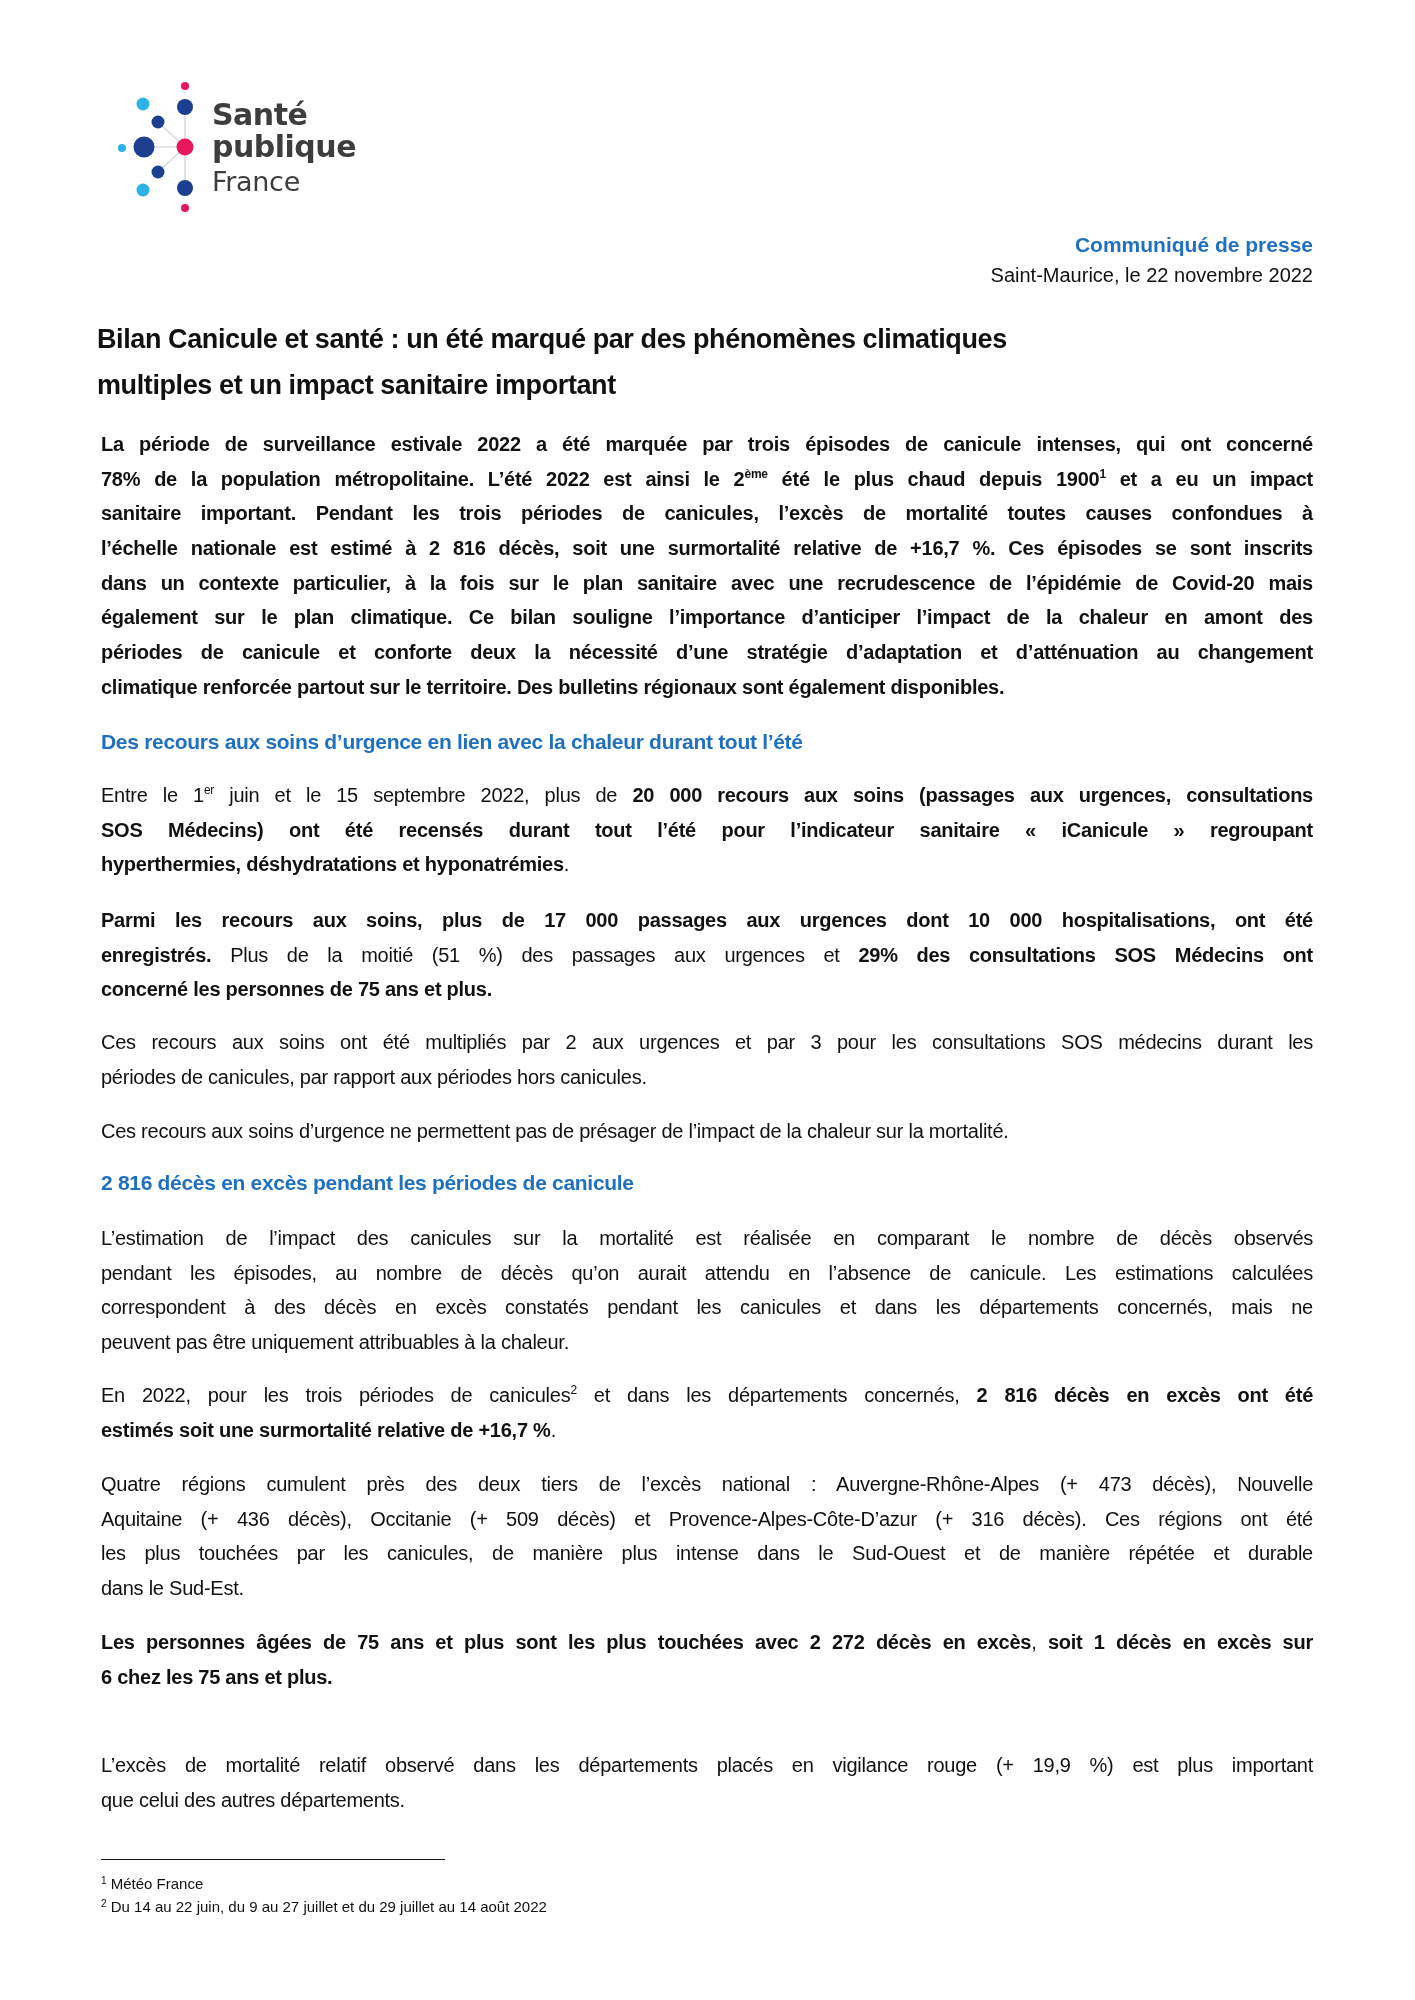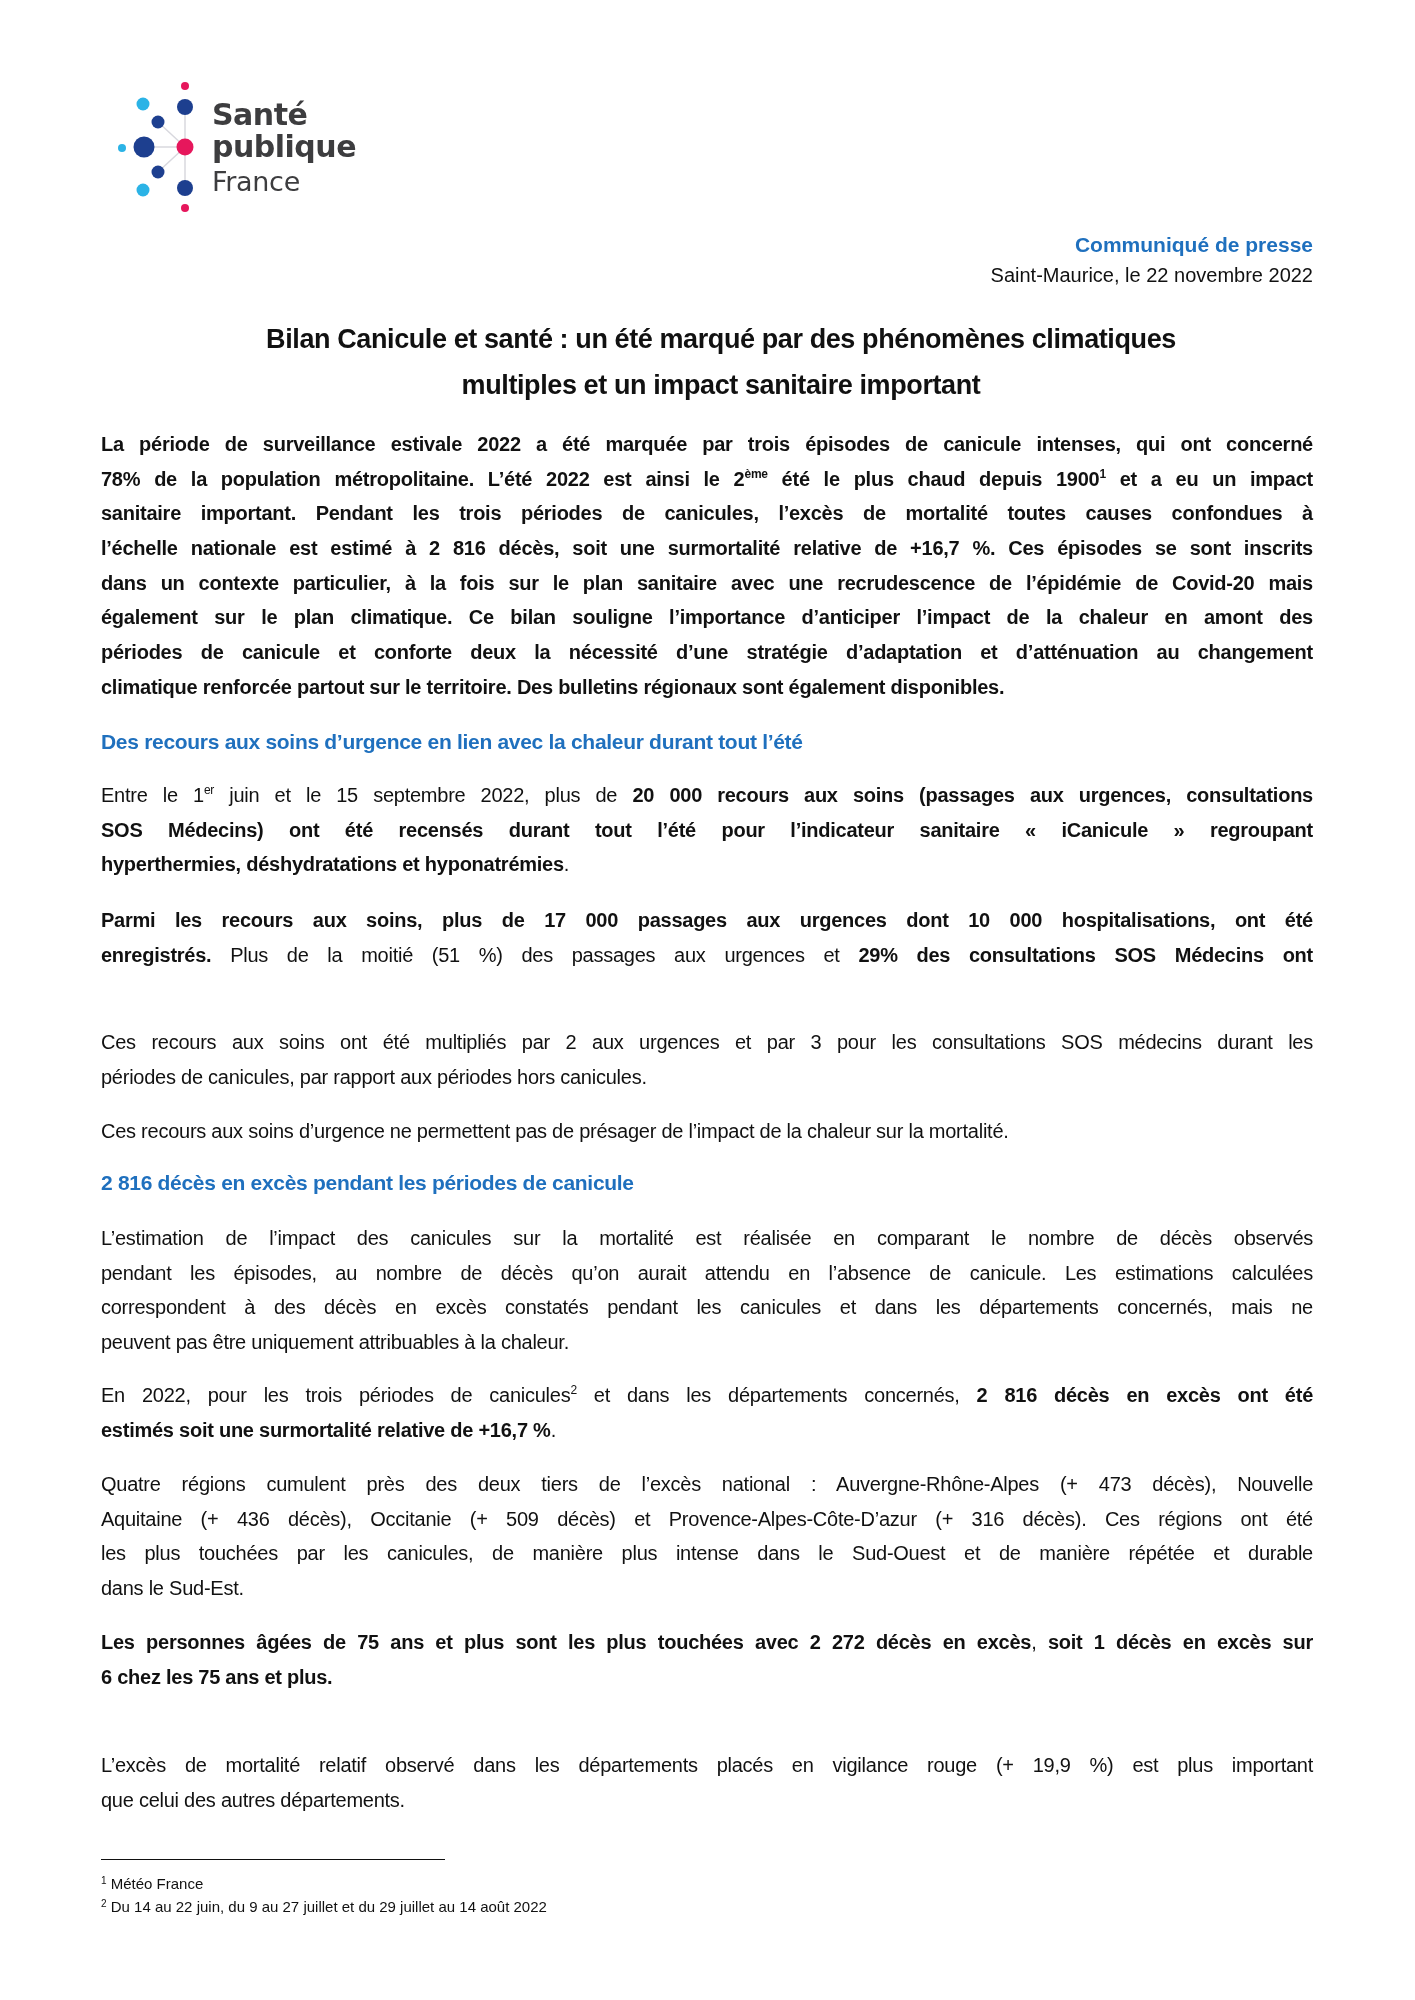--- a/index.html
+++ b/index.html
@@ -8,21 +8,21 @@
   .abs { position: absolute; }
   #logo { left: 110px; top: 80px; width: 250px; height: 140px; }
   .logo-word { position: absolute; left: 102px; font-family: "DejaVu Sans", sans-serif; color: #3d3d3f; line-height: 1; }
   .logo-sante { top: 20px; font-size: 30px; font-weight: bold; letter-spacing: -0.5px; }
   .logo-publique { top: 52px; font-size: 30px; font-weight: bold; letter-spacing: -0.5px; }
   .logo-france { top: 88px; font-size: 27px; font-weight: normal; letter-spacing: -0.3px; }
 
   .press-label { right: 102px; top: 233px; font-size: 21px; font-weight: bold; color: #1f70be; text-align: right; white-space: nowrap; }
   .press-date { right: 102px; top: 264px; font-size: 20px; color: #111; text-align: right; white-space: nowrap; }
 
-  .title { left: 115px; width: 1212px; text-align: center; font-size: 27px; font-weight: bold; letter-spacing: -0.4px; line-height: 46px; }
+  .title { left: 97px; width: 1212px; font-size: 27px; font-weight: bold; letter-spacing: -0.4px; line-height: 46px; }
   .title-1 { top: 316px; }
   .title-2 { top: 362px; }
 
   .para { left: 101px; width: 1212px; font-size: 20px; letter-spacing: -0.25px; }
   .line { display: block; height: 34.7px; line-height: 34.7px; white-space: nowrap; text-align: justify; text-align-last: justify; overflow: visible; }
   .line.last { text-align: left; text-align-last: left; }
   .b { font-weight: bold; }
   .para.bold .line { font-weight: bold; }
   sup { font-size: 12px; line-height: 0; vertical-align: 8px; }
 
@@ -79,20 +79,21 @@
 
 <div class="abs section-heading" style="top:727px;">Des recours aux soins d’urgence en lien avec la chaleur durant tout l’été</div>
 <div class="abs para" style="top:778px;">
     <span class="line"><span>Entre le 1</span><sup>er</sup><span> juin et le 15 septembre 2022, plus de </span><span class="b">20 000 recours aux soins (passages aux urgences, consultations</span></span>
     <span class="line"><span class="b">SOS Médecins) ont été recensés durant tout l’été pour l’indicateur sanitaire « iCanicule » regroupant</span></span>
     <span class="line last"><span class="b">hyperthermies, déshydratations et hyponatrémies</span><span>.</span></span>
   </div>
 <div class="abs para" style="top:903px;">
     <span class="line"><span class="b">Parmi les recours aux soins, plus de 17 000 passages aux urgences dont 10 000 hospitalisations, ont été</span></span>
     <span class="line"><span class="b">enregistrés.</span><span> Plus de la moitié (51 %) des passages aux urgences et </span><span class="b">29% des consultations SOS Médecins ont</span></span>
+    <span class="line last"><span class="b">concerné les personnes de 75 ans et plus.</span></span>
   </div>
 <div class="abs para" style="top:1025px;">
     <span class="line"><span>Ces recours aux soins ont été multipliés par 2 aux urgences et par 3 pour les consultations SOS médecins durant les</span></span>
     <span class="line last"><span>périodes de canicules, par rapport aux périodes hors canicules.</span></span>
   </div>
 <div class="abs para" style="top:1114px;">
     <span class="line last"><span>Ces recours aux soins d’urgence ne permettent pas de présager de l’impact de la chaleur sur la mortalité.</span></span>
   </div>
 
 <div class="abs section-heading" style="top:1168px;">2 816 décès en excès pendant les périodes de canicule</div>

